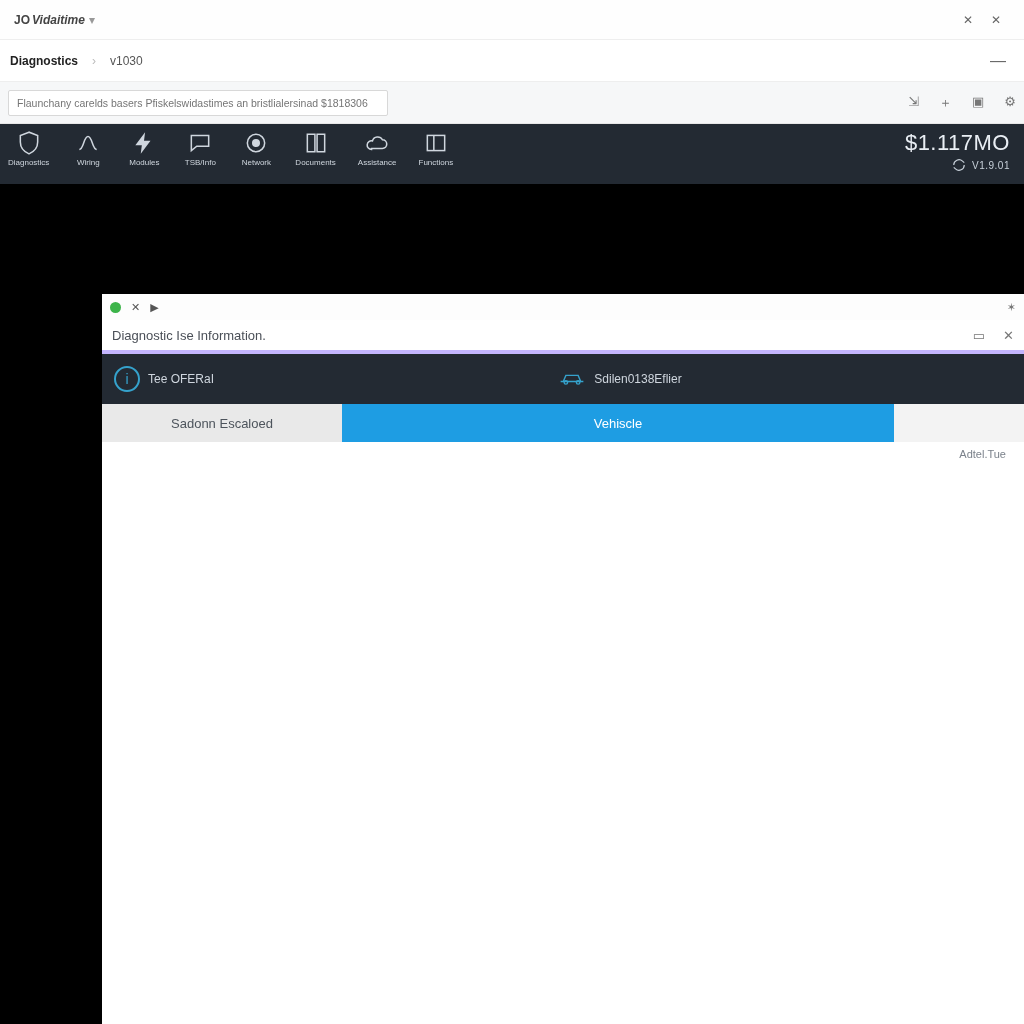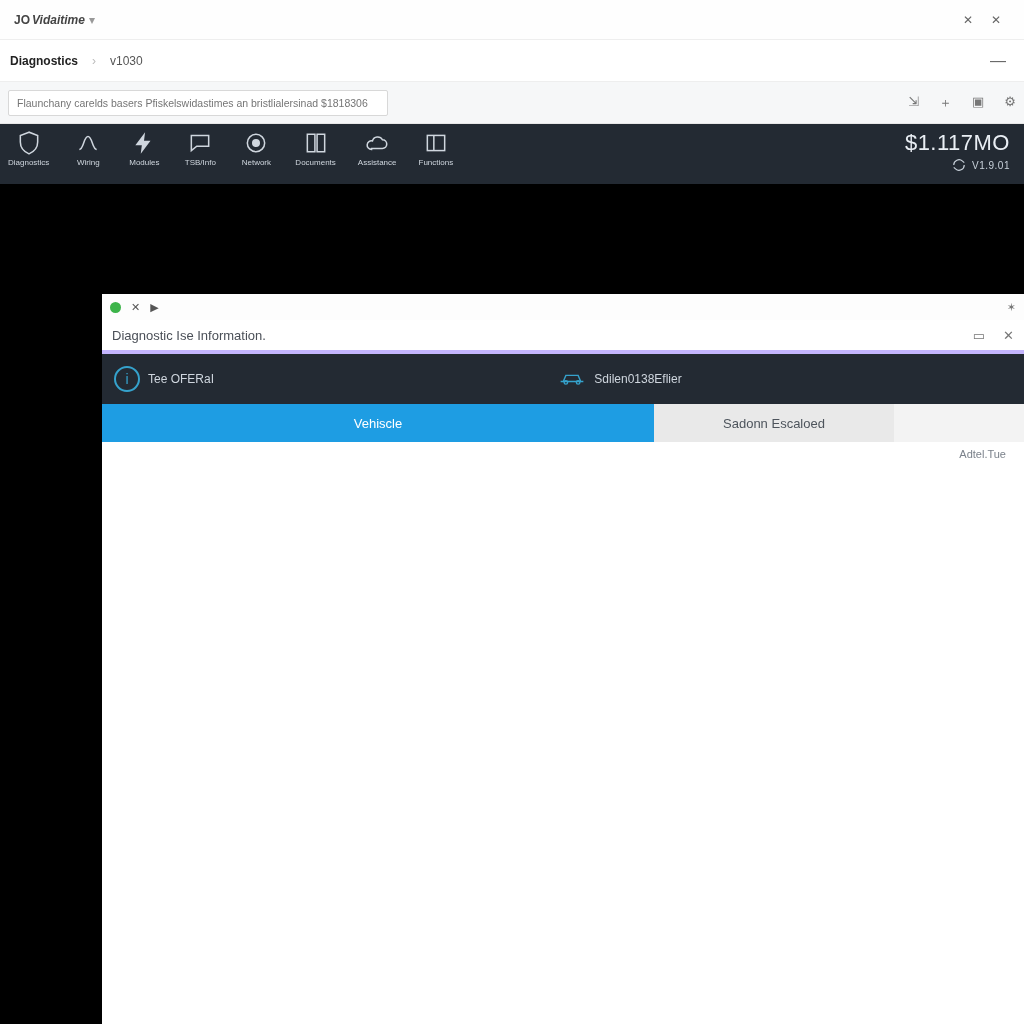--- a/index.html
+++ b/index.html
@@ -230,26 +230,26 @@
                 <circle cx="9" cy="15" r="2"></circle>
                 <circle cx="23" cy="15" r="2"></circle>
           </svg>
         </span>
         <span>Sdilen0138Eflier</span>
       </div>
       <div class="path-sep"></div>
     </div>
 
     <div class="tabs">
+      <div class="tab">
+        <span>Sadonn Escaloed</span>
+      </div>
       <div class="tab active">
         <span>Vehiscle</span>
       </div>
-      <div class="tab">
-        <span>Sadonn Escaloed</span>
-      </div>
       <div class="tab-tail"></div>
     </div>
 
     <div class="meta-row">
       <span>Adtel.Tue</span>
     </div>
 
     <div class="content"></div>
   </div>
 </div>

